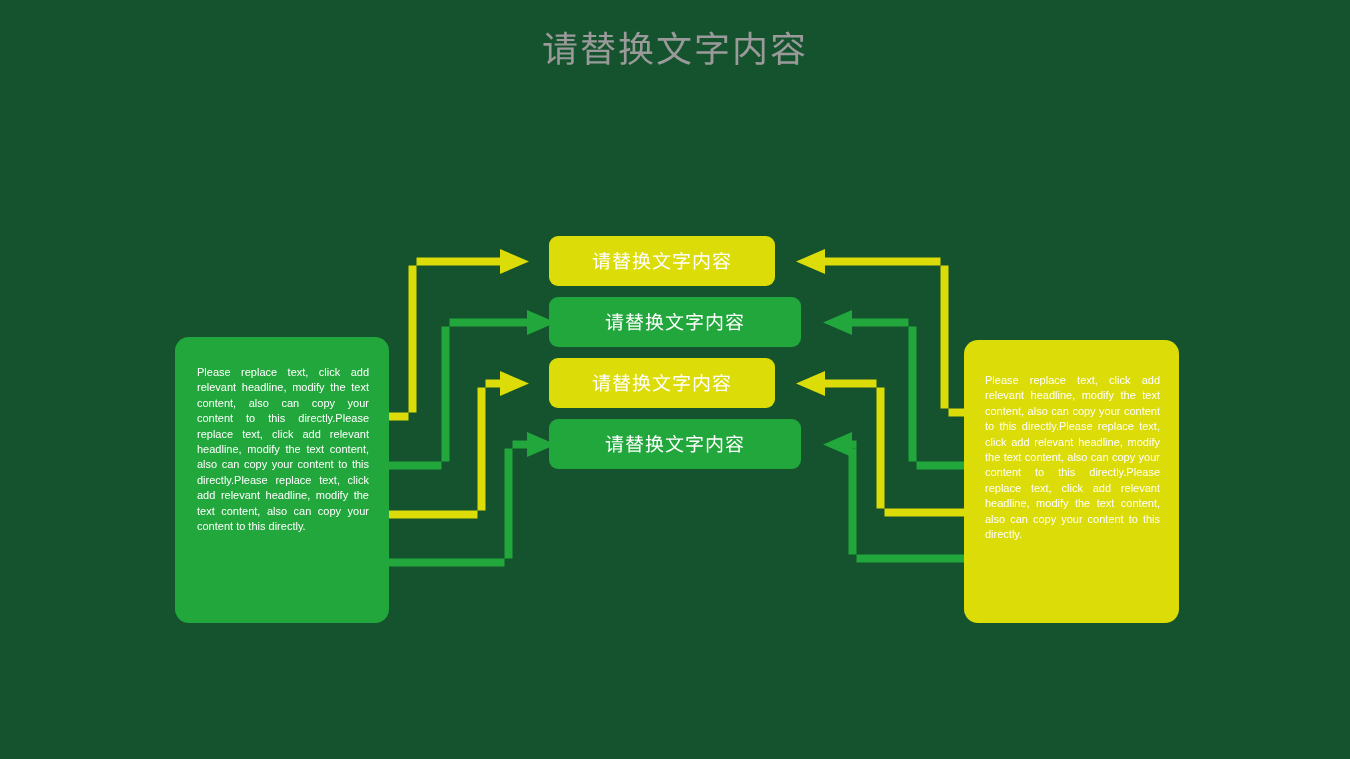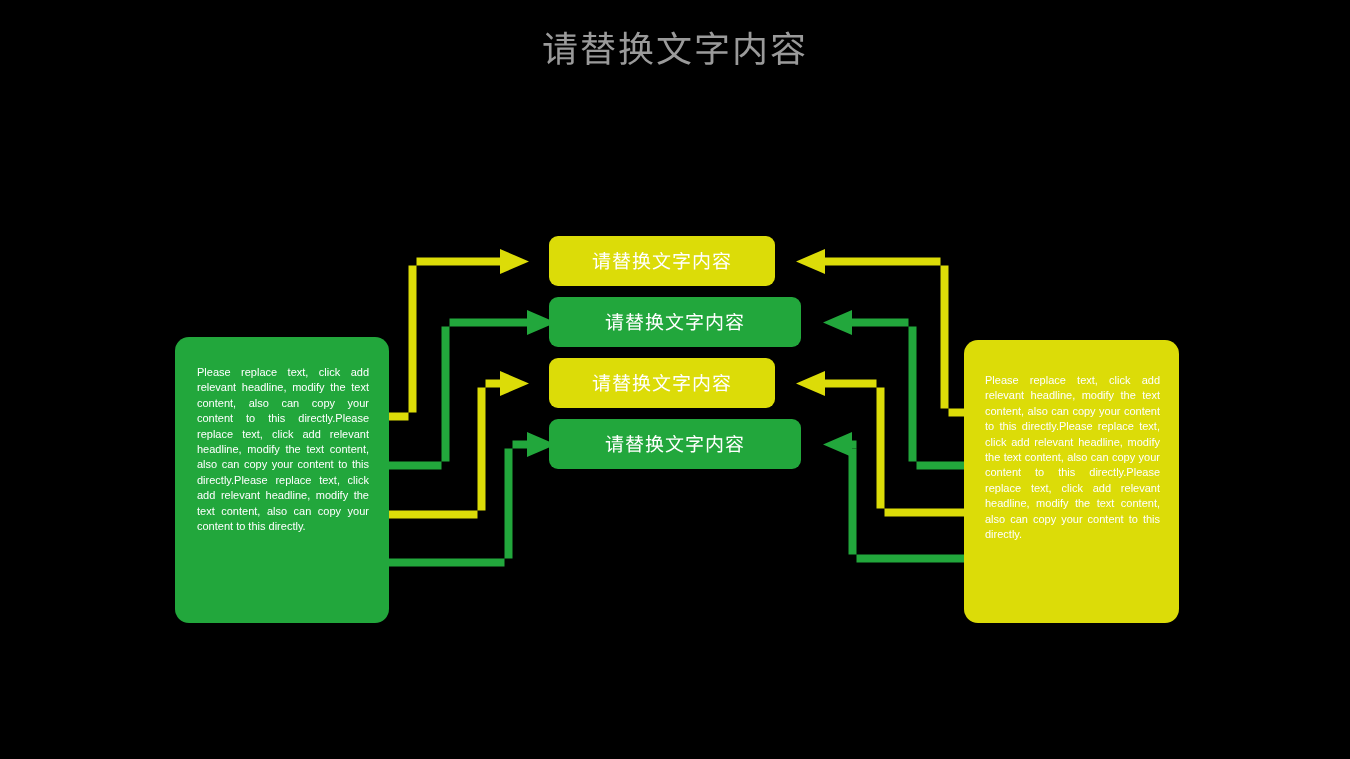--- a/index.html
+++ b/index.html
@@ -15,21 +15,21 @@
     overflow: hidden;
     font-family: "Liberation Sans", "DejaVu Sans", sans-serif;
   }
 
   #slide {
     position: absolute;
     left: 0;
     top: 0;
     width: 1350px;
     height: 759px;
-    background: #000000;
+    background: #14532d;
   }
 
   
   #page-title {
     position: absolute;
     left: 0;
     top: 26px;
     width: 1350px;
     text-align: center;
     font-size: 36px;

